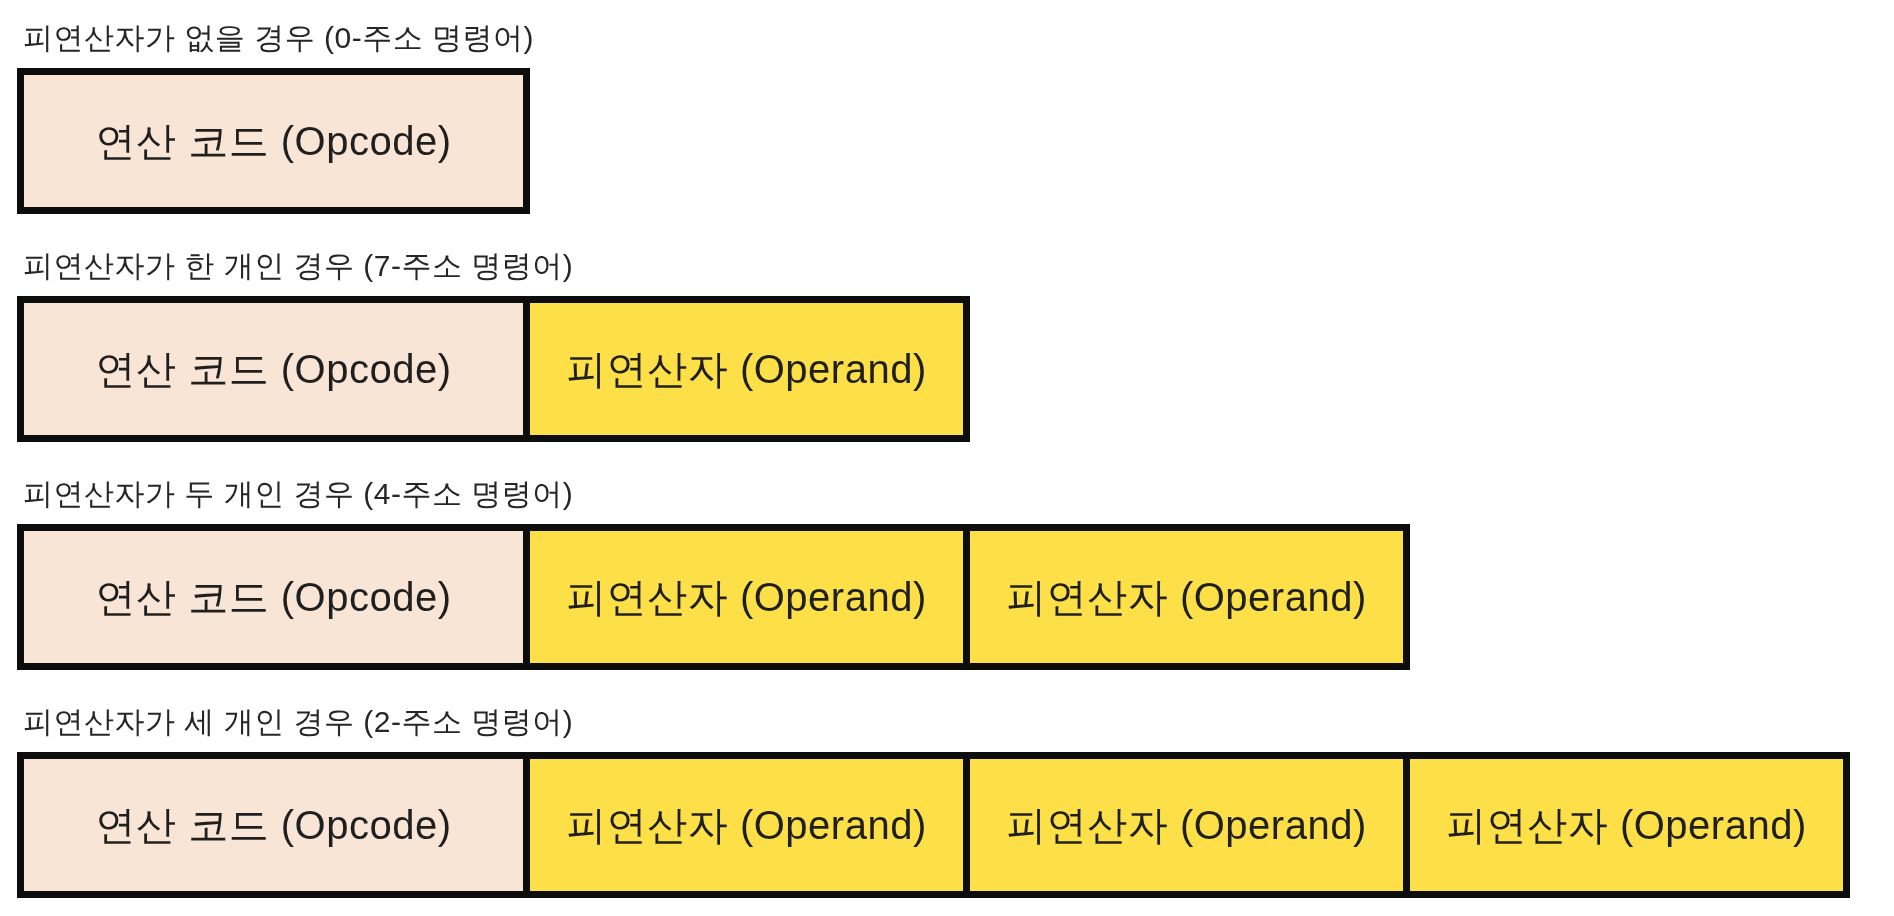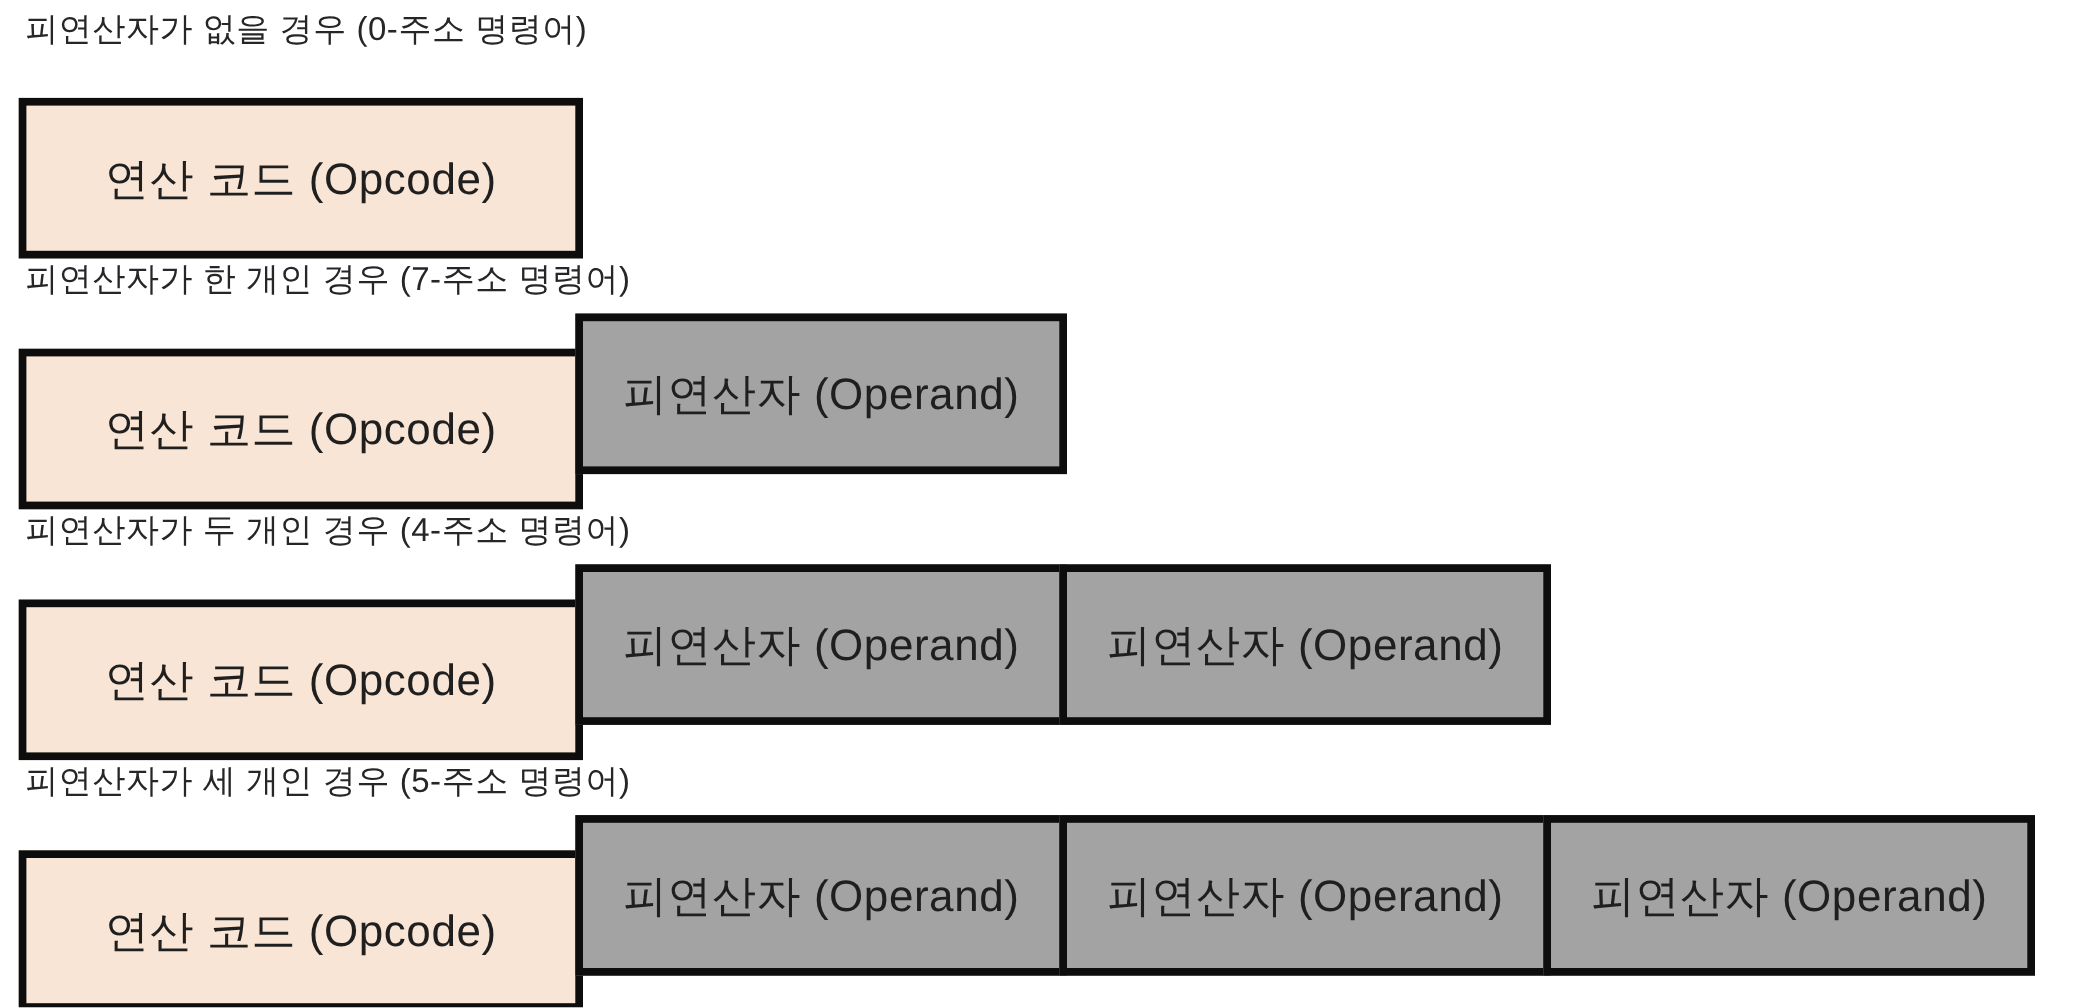--- a/index.html
+++ b/index.html
@@ -9,21 +9,21 @@
     background: #ffffff;
     font-family: "Liberation Sans", "DejaVu Sans", sans-serif;
   }
   .canvas {
     position: relative;
     width: 1894px;
     height: 916px;
     background: #ffffff;
     overflow: hidden;
     box-sizing: border-box;
-    padding: 9px 0 0 17px;
+    padding: 20px 0 0 17px;
   }
   .section { margin: 0; }
   .section-title {
     font-size: 30px;
     line-height: 36px;
     color: #262626;
     margin: 34px 0 12px 6px;
     letter-spacing: 0.5px;
     white-space: nowrap;
   }
@@ -40,26 +40,25 @@
     justify-content: center;
     font-size: 40px;
     color: #1f1f1f;
     letter-spacing: 0.5px;
     white-space: nowrap;
     height: 146px;
   }
   .cell.opcode {
     width: 513px;
     background: #f8e5d5;
-    margin-top: 32px;
   }
   .cell.operand {
     width: 447px;
     margin-left: -7px;
-    background: #a3a3a3;
+    background: #fde047;
   }
 </style>
 </head>
 <body>
 
 <div class="canvas">
 
   <div class="section">
     <div class="section-title">피연산자가 없을 경우 (0-주소 명령어)</div>
     <div class="format-row">
@@ -78,21 +77,21 @@
   <div class="section">
     <div class="section-title">피연산자가 두 개인 경우 (4-주소 명령어)</div>
     <div class="format-row">
       <div class="cell opcode">연산 코드 (Opcode)</div>
     <div class="cell operand">피연산자 (Operand)</div>
         <div class="cell operand">피연산자 (Operand)</div>
       </div>
   </div>
 
   <div class="section">
-    <div class="section-title">피연산자가 세 개인 경우 (5-주소 명령어)</div>
+    <div class="section-title">피연산자가 세 개인 경우 (2-주소 명령어)</div>
     <div class="format-row">
       <div class="cell opcode">연산 코드 (Opcode)</div>
     <div class="cell operand">피연산자 (Operand)</div>
         <div class="cell operand">피연산자 (Operand)</div>
         <div class="cell operand">피연산자 (Operand)</div>
       </div>
   </div>
 
 </div>
 

